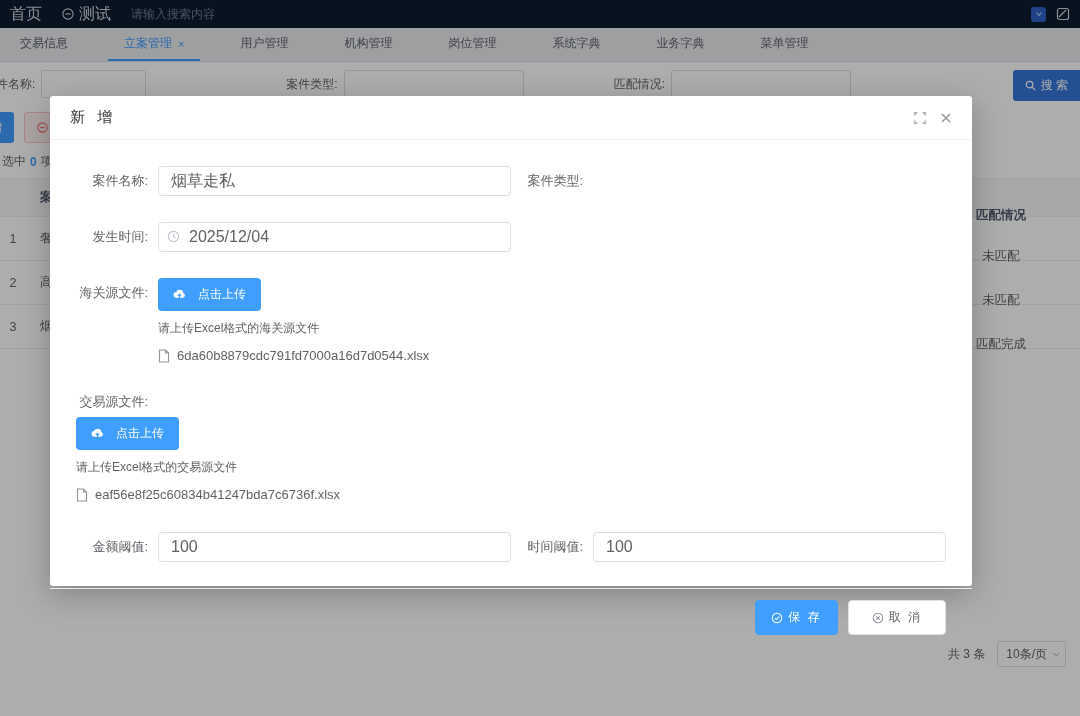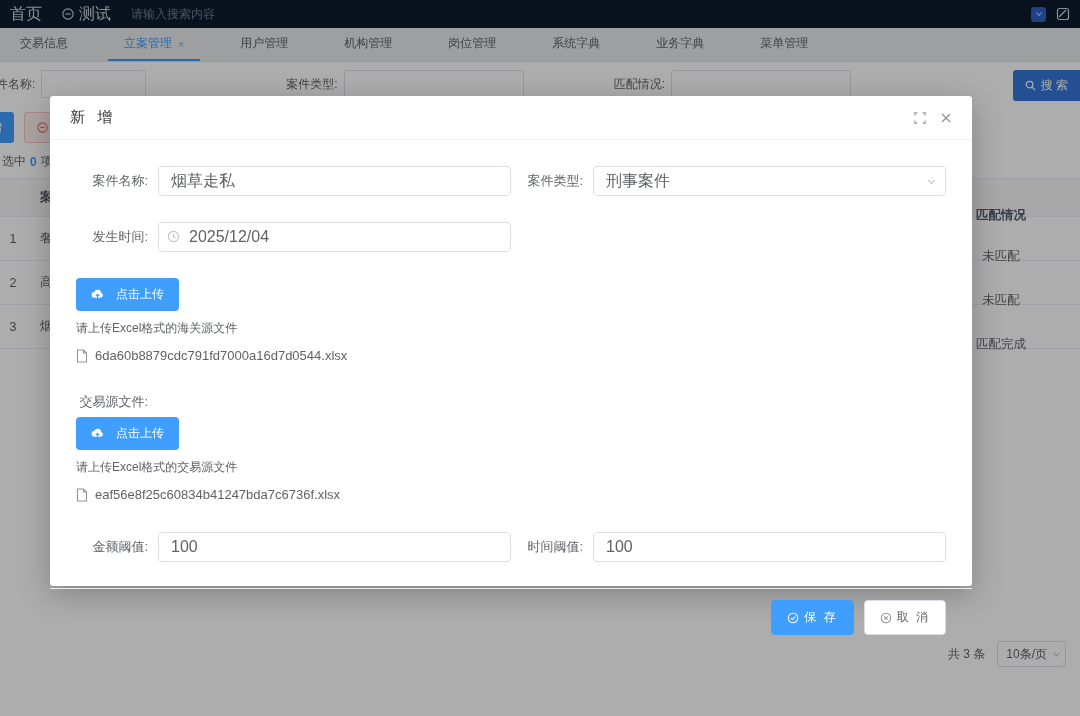--- a/index.html
+++ b/index.html
@@ -9,21 +9,21 @@
   
   .navbar { height:28px; background:#0e1c30; display:flex; align-items:center; padding:0 10px; gap:20px; position:relative; z-index:1; }
   .nav-item { color:#cdd3dd; font-size:16px; display:flex; align-items:center; gap:5px; cursor:pointer; }
   .nav-search { background:transparent; border:none; outline:none; color:#7c8799; font-size:12px; width:150px; }
   .nav-search::placeholder { color:#6d7a8e; }
   .nav-right { margin-left:auto; display:flex; align-items:center; gap:10px; }
   .nav-badge { width:15px; height:15px; background:#2d62c4; border-radius:3px; display:flex; align-items:center; justify-content:center; }
 
   
   .tabbar { height:34px; background:#e9eaec; border-bottom:1px solid #d8dce5; display:flex; align-items:stretch; padding-left:4px; position:relative; z-index:1; }
-  .tab { padding:0 16px; margin-right:24px; display:flex; align-items:center; gap:6px; font-size:12px; color:#5f6368; cursor:pointer; border-bottom:2px solid transparent;font-family:Liberation Serif, serif; }
+  .tab { padding:0 16px; margin-right:24px; display:flex; align-items:center; gap:6px; font-size:12px; color:#5f6368; cursor:pointer; border-bottom:2px solid transparent; }
   .tab.active { color:#409eff; border-bottom-color:#409eff; }
   .tab .tab-close { font-size:11px; color:#409eff; }
 
   
   .filters { padding:8px 8px 4px 0; display:flex; align-items:center; position:relative; height:40px; }
   .filters label { font-size:12px; color:#606266; margin-right:6px; white-space:nowrap; }
   .f-input { height:28px; border:1px solid #dcdfe6; border-radius:3px; background:#fff; padding:0 8px; font-size:12px; color:#606266; }
   .search-btn { position:absolute; right:0; top:8px; background:#3576d9; color:#fff; border:none; border-radius:3px 0 0 3px; padding:7px 12px; font-size:12px; display:flex; align-items:center; gap:5px; cursor:pointer; }
 
   
@@ -64,21 +64,21 @@
   .m-input { width:100%; height:30px; border:1px solid #dcdfe6; border-radius:4px; padding:0 12px; font-size:16px; color:#606266; outline:none; background:#fff; }
   .m-input.with-icon { padding-left:30px; }
   .ctl-icon { position:absolute; left:9px; top:8px; color:#c0c4cc; display:flex; }
   .ctl-chevron { position:absolute; right:9px; top:10px; color:#c0c4cc; display:flex; pointer-events:none; }
   .upload-block { margin-bottom:24px; }
   .upload-btn { background:#409eff; color:#fff; border:none; border-radius:4px; padding:8px 15px; font-size:12px; display:inline-flex; align-items:center; gap:12px; cursor:pointer; }
   .upload-tip { font-size:12px; color:#606266; margin-top:9px; }
   .file-item { margin-top:11px; display:flex; align-items:center; gap:7px; font-size:13px; color:#606266; cursor:pointer; }
   .m-footer { flex:none; height:58px; border-top:1px solid #ececec; display:flex; align-items:center; justify-content:flex-end; gap:10px; padding:0 26px; }
   .btn-save { background:#409eff; color:#fff; border:1px solid #409eff; border-radius:4px; padding:8px 15px; font-size:12px; display:flex; align-items:center; gap:5px; letter-spacing:2px; cursor:pointer; }
-  .btn-cancel { background:#fff; color:#606266; border:1px solid #dcdfe6; border-radius:4px; padding:8px 15px; font-size:12px; display:flex; align-items:center; gap:5px; letter-spacing:2px; cursor:pointer; }
+  .btn-cancel { background:#fff; color:#606266; border:1px solid #dcdfe6; border-radius:4px; padding:8px 23px; font-size:12px; display:flex; align-items:center; gap:5px; letter-spacing:2px; cursor:pointer; }
   svg { display:block; }
 </style>
 </head>
 <body>
 
 <div class="navbar">
   <span class="nav-item">首页</span>
   <span class="nav-item">
     <span>
       <svg width="12" height="12" viewBox="0 0 14 14">
@@ -226,48 +226,41 @@
 
     <div class="form-row">
       <div class="form-item">
         <span class="f-label">案件名称:</span>
         <span class="f-control">
           <input class="m-input" value="烟草走私" style="">
         </span>
       </div>
       <div class="form-item">
         <span class="f-label">案件类型:</span>
-        <span class="f-control">
-          <input class="m-input" readonly="" value="刑事案件" style="">
-          <span class="ctl-chevron">
-            <svg width="11" height="11" viewBox="0 0 12 12">
-                <path d="M2.5 4.5l3.5 3.5 3.5-3.5" fill="none" stroke="#c0c4cc" stroke-width="1.3"></path>
-              </svg>
-          </span>
-        </span>
       </div>
     </div>
 
     <div class="form-row">
       <div class="form-item full">
         <span class="f-label">发生时间:</span>
         <span class="f-control">
           <input class="m-input with-icon" value="2025/12/04" style="">
           <span class="ctl-icon">
             <svg width="13" height="13" viewBox="0 0 14 14">
                 <circle cx="7" cy="7" r="5.5" fill="none" stroke="#c0c4cc" stroke-width="1.2"></circle>
                 <path d="M7 4v3.2l2.2 1.3" fill="none" stroke="#c0c4cc" stroke-width="1.2"></path>
               </svg>
           </span>
         </span>
       </div>
     </div>
 
     <div class="upload-block">
       <div style="display:flex;">
+        <span class="f-label">海关源文件:</span>
         <span class="f-control">
           <button class="upload-btn">
             <span>
               <svg width="13" height="13" viewBox="0 0 16 14">
                   <path d="M4.5 11A3.5 3.5 0 014 4a4.5 4.5 0 018.7 1.2A3 3 0 0112 11h-1" fill="#fff"></path>
                   <path d="M8 12V7M5.8 9L8 6.8 10.2 9" stroke="#409eff" stroke-width="1.3" fill="none"></path>
                 </svg>
             </span>
             <span>点击上传</span>
           </button>

